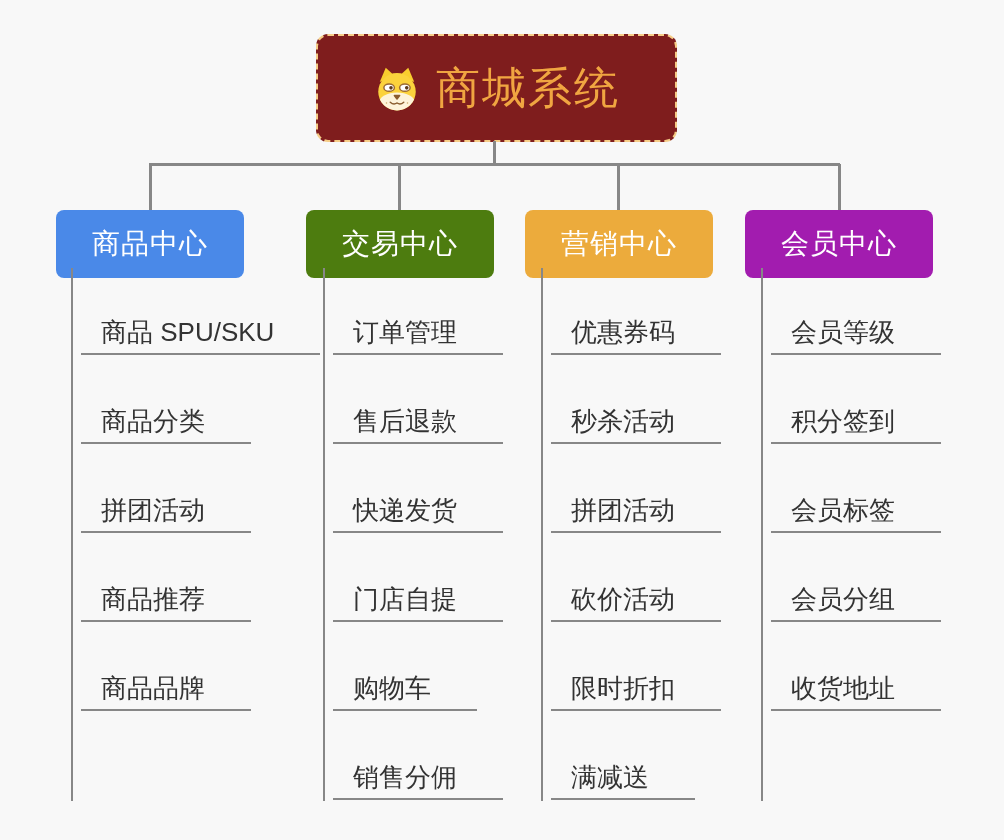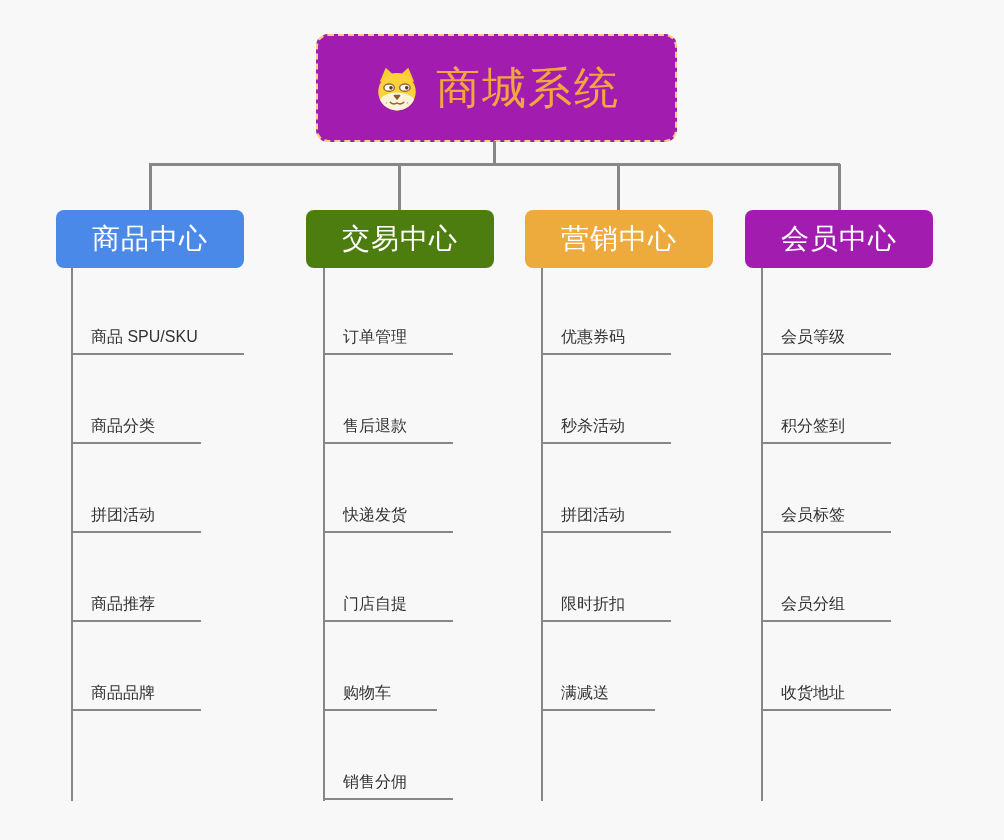--- a/index.html
+++ b/index.html
@@ -14,21 +14,21 @@
     width: 1004px;
     height: 840px;
     background: var(--background, #f8f8f8);
   }
 
   
   .root-node {
     position: absolute;
     left: 316px; top: 34px;
     width: 361px; height: 108px;
-    background: #a21caf;
+    background: #7f1d1d;
     border: 2px dashed var(--root-border, #f6cd87);
     border-radius: 12px;
     display: flex;
     align-items: center;
     justify-content: center;
     gap: 15px;
     cursor: pointer;
   }
   .root-title {
     font-size: 44px;
@@ -52,21 +52,21 @@
   .col-line { top: 268px; width: 2px; height: 533px; }
   .col-line-0 { left: 71px;  }
   .col-line-1 { left: 323px; }
   .col-line-2 { left: 541px; }
   .col-line-3 { left: 761px; }
 
   
   .branch-box {
     position: absolute;
     top: 210px;
-    width: 188px; height: 58px;
+    width: 188px; height: 68px;
     border-radius: 8px;
     display: flex;
     align-items: center;
     justify-content: center;
     cursor: pointer;
   }
   .branch-box span {
     color: #ffffff;
     font-size: 28px;
     letter-spacing: 1px;
@@ -86,25 +86,26 @@
   .col-3 { left: 761px; }
   .item {
     height: 89px;
     display: flex;
     align-items: flex-end;
   }
   .item span {
     display: inline-block;
     border-bottom: 2px solid var(--connector, #8a8a8a);
     padding: 0 46px 8px 20px;
-    font-size: 16px;
+    font-size: 26px;
     line-height: 1;
     color: var(--item-text, #333333);
     white-space: nowrap;
     cursor: pointer;
+    margin-left: 10px;
   }
 </style>
 </head>
 <body>
 
 <div class="canvas">
 
   <div class="root-node">
     <svg class="doge" viewBox="0 0 64 64" aria-hidden="true">
       <defs>
@@ -203,20 +204,23 @@
     <div class="item">
         <span>优惠券码</span>
       </div>
     <div class="item">
         <span>秒杀活动</span>
       </div>
     <div class="item">
         <span>拼团活动</span>
       </div>
     <div class="item">
+        <span>砍价活动</span>
+      </div>
+    <div class="item">
         <span>限时折扣</span>
       </div>
     <div class="item">
         <span>满减送</span>
       </div>
   </div>
 
   <div class="col col-3">
     <div class="item">
         <span>会员等级</span>

